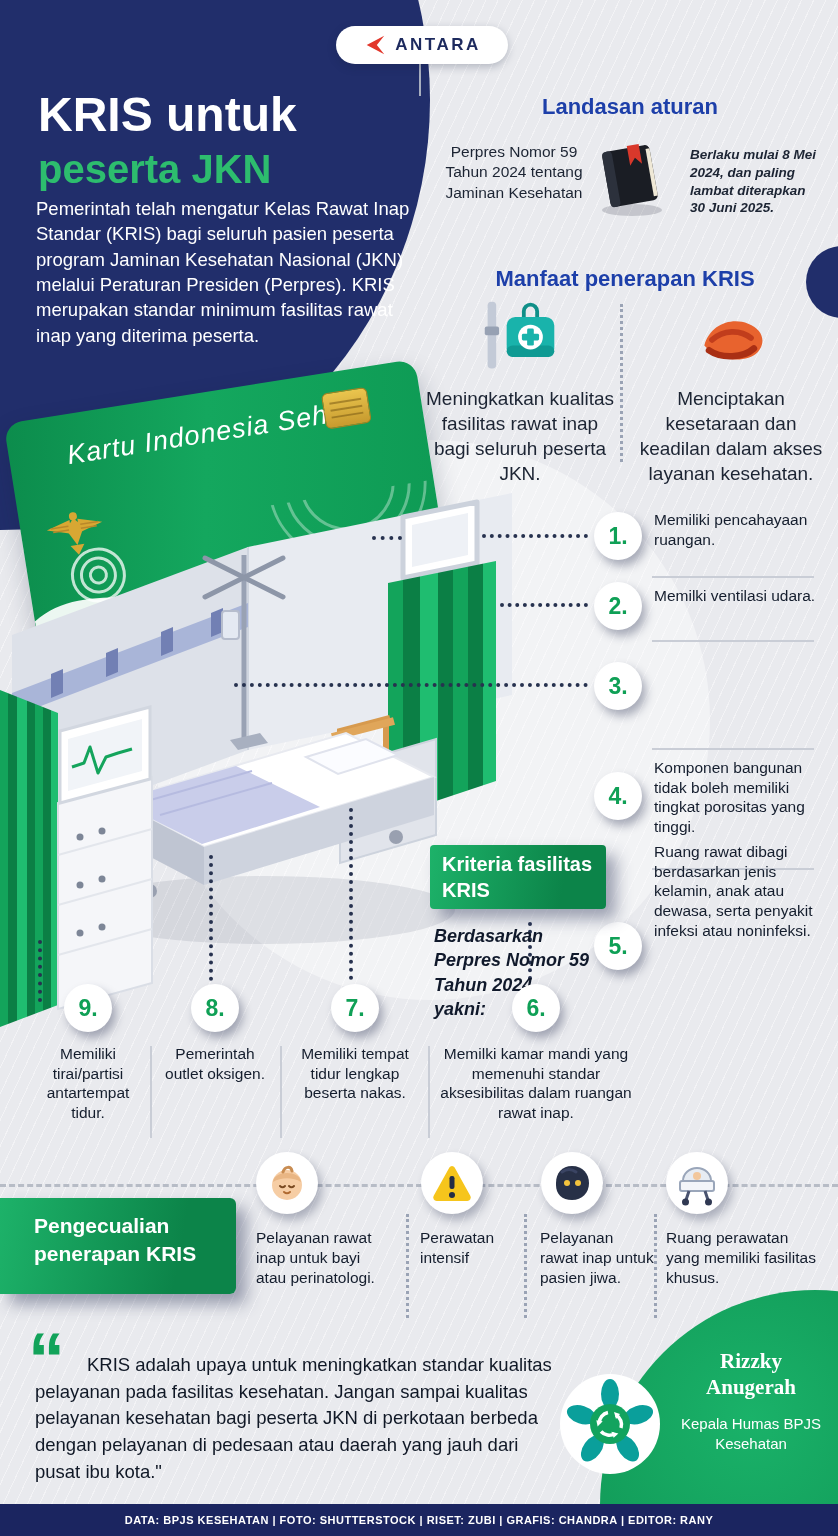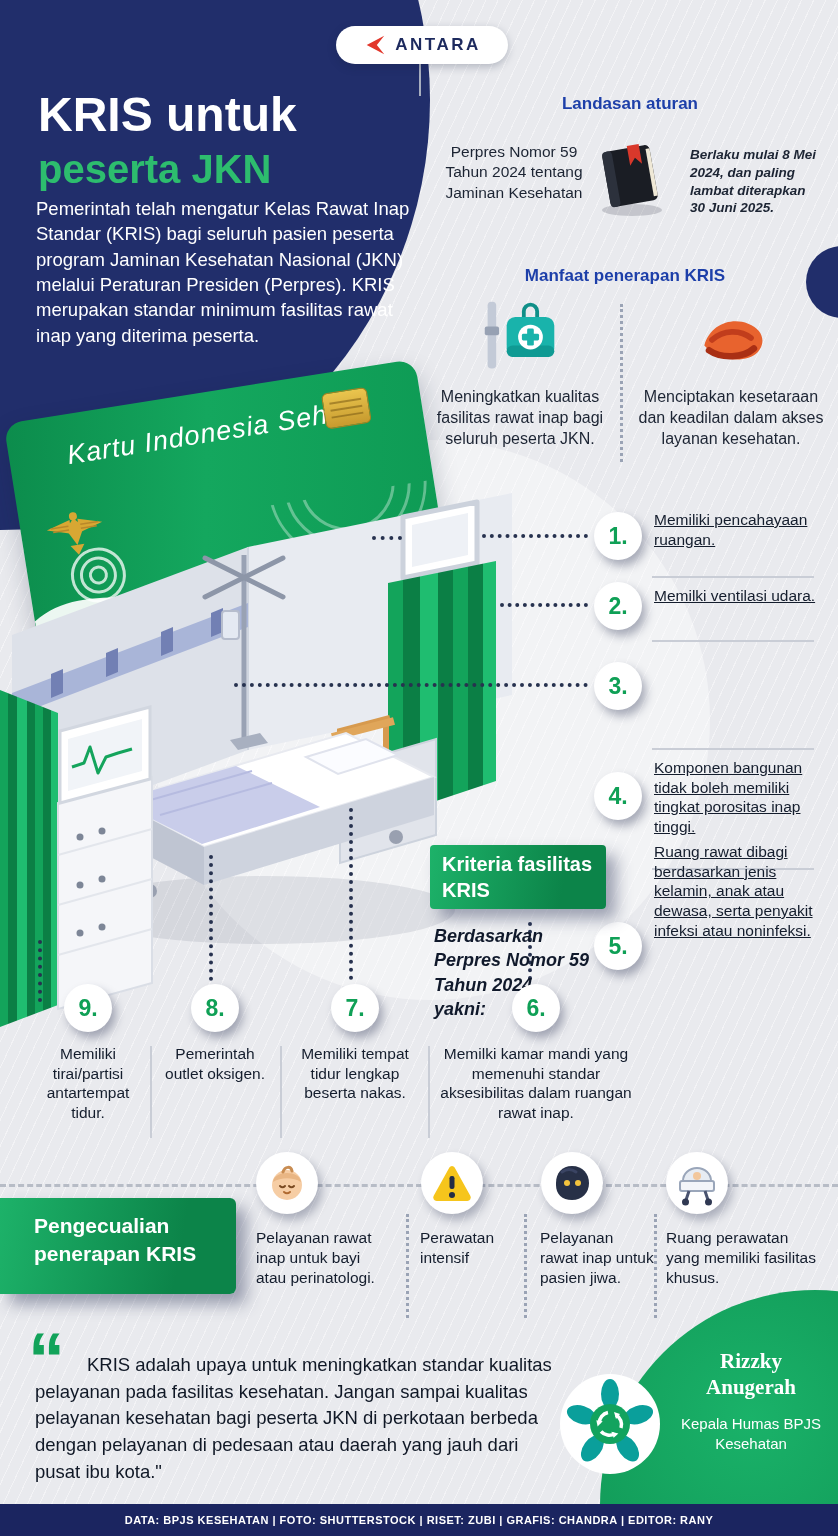--- a/index.html
+++ b/index.html
@@ -19,46 +19,46 @@
   .brand-pill { left:336px; top:26px; width:172px; height:38px; border-radius:19px; background:#fff;
     box-shadow:0 3px 8px rgba(20,30,60,.25); display:flex; align-items:center; justify-content:center; gap:8px; z-index:5;}
   .brand-pill span { color:#1d2a5e; font-weight:bold; font-size:17px; letter-spacing:2.5px; }
   .brand-stem { left:419px; top:64px; width:2px; height:32px; background:#a7aebf; }
 
   .title { left:38px; top:86px; width:400px; line-height:1.22; z-index:3;}
   .title .t1 { display:block; color:#ffffff; font-weight:bold; font-size:48px; }
   .title .t2 { display:block; color:#2dbd6e; font-weight:bold; font-size:40px; }
   .intro { left:36px; top:196px; width:388px; color:#ffffff; font-size:18.5px; line-height:1.37; z-index:3;}
 
-  .h-blue { color:#1d3fa9; font-weight:bold; font-size:17px; text-align:center; }
+  .h-blue { color:#1d3fa9; font-weight:bold; font-size:22px; text-align:center; }
   .landasan-body { left:444px; top:142px; width:140px; text-align:center; font-size:15.5px; line-height:1.32; color:#1c2433; }
   .landasan-note { left:690px; top:146px; width:134px; font-size:13.5px; font-weight:bold; font-style:italic; line-height:1.32; color:#1c2433; }
 
   .manfaat-col { top:298px; text-align:center; }
   .manfaat-col .icon-wrap { height:80px; display:flex; align-items:center; justify-content:center; margin-bottom:8px; }
-  .manfaat-col p { font-size:16px; line-height:1.32; color:#1c2433; }
+  .manfaat-col p { font-size:19px; line-height:1.32; color:#1c2433; }
   .dotted-v { border-left:4px dotted #27324f; width:0; }
   .dotted-h { border-top:4px dotted #27324f; height:0; }
   .dotted-v.light, .dotted-h.light { border-color:#9aa3b5; border-width:3px; }
 
   .kis-card { left:20px; top:390px; width:416px; height:242px; border-radius:18px; overflow:hidden;
     transform:rotate(-9deg); background:linear-gradient(100deg,#0c8c4c,#14a75e 45%,#0e9a54);
     box-shadow:0 12px 24px rgba(20,30,60,.25); z-index:3; }
   .kis-label { position:absolute; left:58px; top:26px; color:#fff; font-style:italic; font-size:27px; letter-spacing:1px; }
   .kis-chip { position:absolute; right:52px; top:20px; width:46px; height:36px; border-radius:6px;
     background:linear-gradient(#ecc softgold,#c79a2e); background:linear-gradient(#eac54e,#c79a2e); border:1px solid #a8821f; }
   .kis-chip::after{ content:""; position:absolute; left:6px; right:6px; top:16px; height:2px; background:rgba(120,90,20,.55); box-shadow:0 -7px 0 rgba(120,90,20,.55), 0 7px 0 rgba(120,90,20,.55); }
 
   .room { z-index:4; }
   .leader { z-index:5; }
 
   .num-circle { width:48px; height:48px; border-radius:50%; background:#fff; z-index:6;
     box-shadow:4px 6px 10px rgba(25,35,70,.35); display:flex; align-items:center; justify-content:center;
     color:#0fa056; font-weight:bold; font-size:23px; }
-  .crit-text { font-size:15.5px; color:#141d2d; line-height:1.27; z-index:6;text-decoration:underline; }
+  .crit-text { font-size:15.5px; color:#141d2d; line-height:1.27; z-index:6; }
   .sep-h { border-top:2px solid #c9cdd6; height:0; z-index:6;}
   .sep-v { border-left:2px solid #c9cdd6; width:0; z-index:6;}
 
   .banner-green { background:linear-gradient(100deg,#1db269 0%,#0c8449 75%); color:#fff; font-weight:bold;
     box-shadow:10px 10px 16px rgba(50,60,95,.45); z-index:7; }
   .kriteria-banner { left:430px; top:845px; width:176px; height:64px; font-size:20px; line-height:1.3;
     padding:6px 12px; border-radius:4px; }
   .kriteria-note { left:434px; top:924px; width:156px; font-size:18px; font-weight:bold; font-style:italic;
     line-height:1.35; color:#10192b; z-index:6; }
 
@@ -292,21 +292,21 @@
   <div class="abs sep-h" style="left:652px;top:640px;width:162px"></div>
 
   <div class="abs num-circle" style="left:594px;top:662px">
       <span>3.</span>
     </div>
   <div class="abs sep-h" style="left:652px;top:748px;width:162px"></div>
 
   <div class="abs num-circle" style="left:594px;top:772px">
       <span>4.</span>
     </div>
-  <p class="abs crit-text" style="left:654px;top:758px;width:164px">Komponen bangunan tidak boleh memiliki tingkat porositas inap tinggi.</p>
+  <p class="abs crit-text" style="left:654px;top:758px;width:164px">Komponen bangunan tidak boleh memiliki tingkat porositas yang tinggi.</p>
   <div class="abs sep-h" style="left:652px;top:868px;width:162px"></div>
 
   <div class="abs num-circle" style="left:594px;top:922px">
       <span>5.</span>
     </div>
   <p class="abs crit-text" style="left:654px;top:842px;width:168px">Ruang rawat dibagi berdasarkan jenis kelamin, anak atau dewasa, serta penyakit infeksi atau noninfeksi.</p>
 
   <div class="abs banner-green kriteria-banner">Kriteria fasilitas KRIS</div>
   <p class="abs kriteria-note">Berdasarkan Perpres Nomor 59 Tahun 2024, yakni:</p>
 

